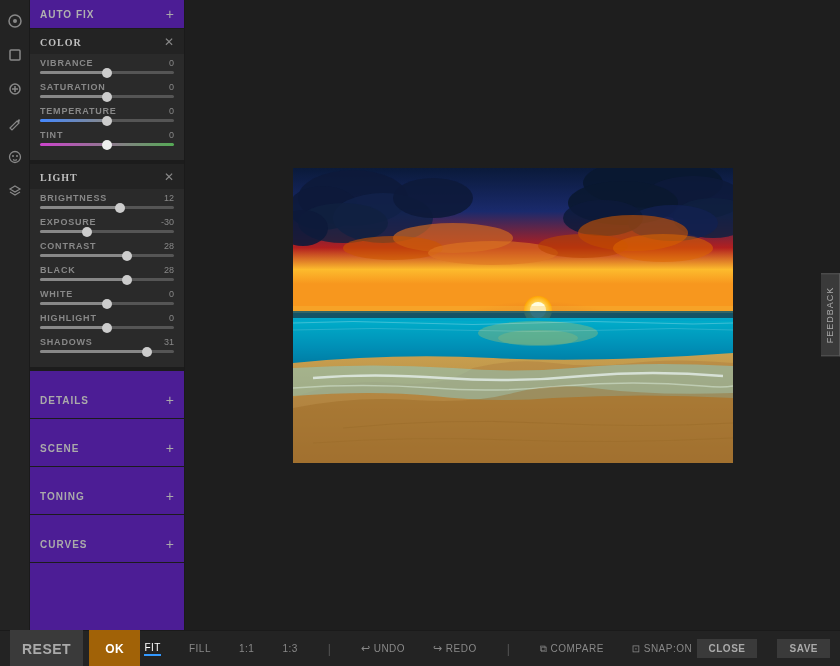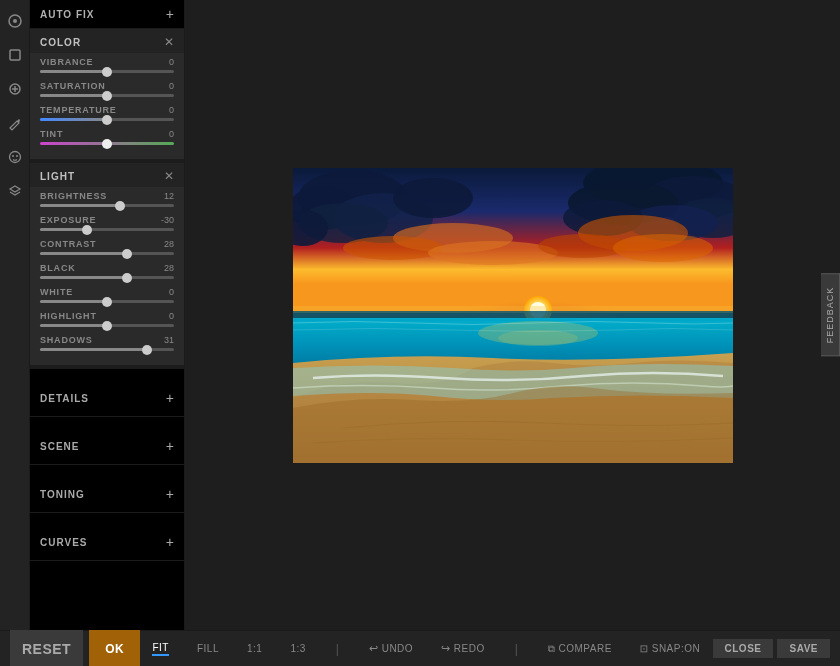--- a/index.html
+++ b/index.html
@@ -15,21 +15,21 @@
 
     .main-area {
       display: flex;
       flex: 1;
       overflow: hidden;
     }
 
     
     .sidebar {
       width: 155px;
-      background: #000000;
+      background: #4c1d95;
       display: flex;
       flex-direction: column;
       overflow-y: auto;
       overflow-x: hidden;
       border-right: 1px solid #1a1a1a;
     }
 
     .sidebar::-webkit-scrollbar { width: 3px; }
     .sidebar::-webkit-scrollbar-track { background: #2a2a2a; }
     .sidebar::-webkit-scrollbar-thumb { background: #555; }
@@ -55,20 +55,21 @@
       font-size: 14px;
       cursor: pointer;
     }
 
     .section-header {
       display: flex;
       align-items: center;
       justify-content: space-between;
       padding: 6px 10px 4px;
       background: #232323;
+      font-family: Liberation Serif, serif;
     }
 
     .section-title {
       color: #c0c0c0;
       font-size: 10px;
       font-weight: bold;
       letter-spacing: 1px;
       text-transform: uppercase;
     }
 
@@ -269,21 +270,21 @@
     }
 
     .bottom-item.active {
       color: #fff;
       border-bottom: 2px solid #3399ff;
       padding-bottom: 1px;
     }
 
     .bottom-right {
       display: flex;
-      gap: 4px;
+      gap: 20px;
       justify-content: flex-end;
     }
 
     .btn-close {
       background: #3a3a3a;
       color: #aaa;
       border: none;
       padding: 4px 12px;
       font-size: 10px;
       font-weight: bold;

